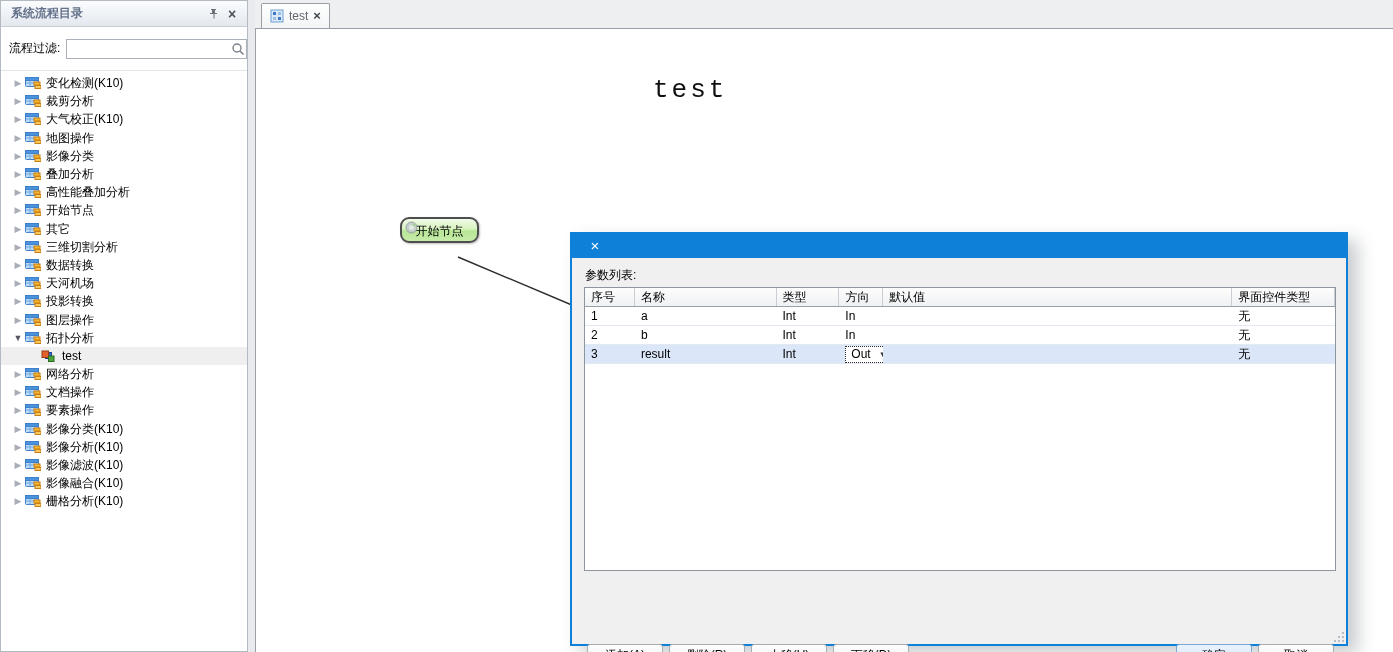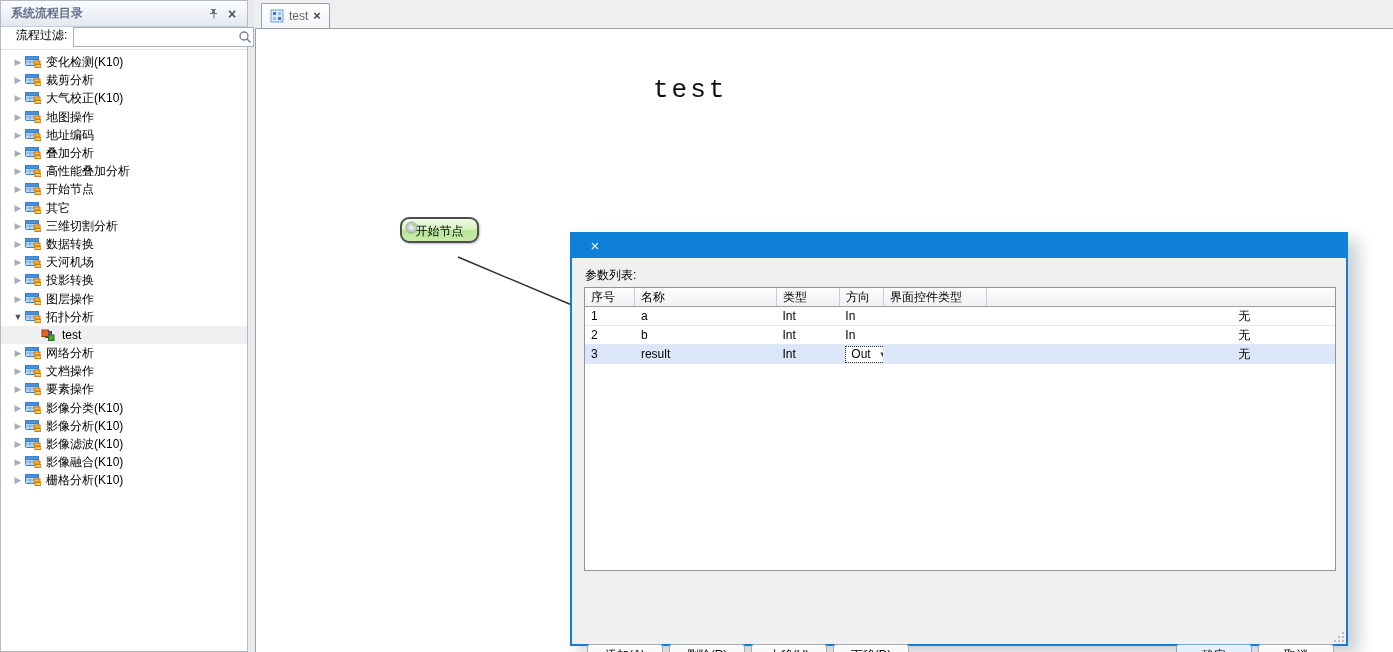--- a/index.html
+++ b/index.html
@@ -4,21 +4,21 @@
 <style>
   * { margin:0; padding:0; box-sizing:border-box; }
   html,body { width:1393px; height:652px; overflow:hidden; }
   body { font-family:"Liberation Sans","DejaVu Sans",sans-serif; font-size:12px; background:#e8eaed; color:#000; position:relative; }
 
   
   .panel { position:absolute; left:0; top:0; width:248px; height:652px; background:#fff; border:1px solid #b4bac1; display:flex; flex-direction:column; }
   .panel-header { height:26px; background:linear-gradient(#fbfcfe,#e3e8ef); border-bottom:1px solid #c8cdd4; display:flex; align-items:center; padding:0 6px 0 10px; }
   .panel-title { color:#64718a; font-weight:bold; flex:1; }
   .panel-header .hbtn { width:18px; height:18px; display:flex; align-items:center; justify-content:center; cursor:pointer; color:#4c5158; }
-  .filter-row { height:23px; display:flex; align-items:flex-start; padding:0 6px 0 15px; background:#fff; border-bottom:1px solid #e2e5ea; }
+  .filter-row { height:44px; display:flex; align-items:center; padding:0 6px 0 8px; background:#fff; border-bottom:1px solid #e2e5ea; }
   .filter-label { margin-right:6px; white-space:nowrap; }
   .filter-box { flex:1; height:20px; border:1px solid #aab1b9; background:#fff; display:flex; align-items:center; }
   .filter-box input { flex:1; border:none; outline:none; height:16px; padding:0 4px; font:inherit; min-width:0; }
   .tree { flex:1; overflow:hidden; padding-top:3px; background:#fff; }
   .tree-row { height:18.2px; display:flex; align-items:center; padding-left:10px; cursor:default; white-space:nowrap; }
   .tree-row.sel { background:#efefef; }
   .tree-row .arrow { width:14px; font-size:9px; color:#a9aeb6; text-align:center; flex:0 0 14px; }
   .tree-row .arrow.exp { color:#55595f; }
   .tree-row.child { padding-left:40px; }
   .tree-row .ticon { width:16px; height:14px; margin-right:5px; flex:0 0 16px; }
@@ -139,21 +139,21 @@
       <div class="tree-row">
         <span class="arrow">▶</span>
         <span class="ticon"><svg width="16" height="14" viewBox="0 0 16 14">
             <rect x="0.5" y="1.5" width="13" height="9" rx="1" fill="#bfdcf7" stroke="#3f7fc9"></rect>
             <rect x="0.5" y="1.5" width="13" height="3" fill="#4a93dd" stroke="#3f7fc9"></rect>
             <line x1="1" y1="7" x2="13" y2="7" stroke="#6ea9e2"></line>
             <line x1="5" y1="4.5" x2="5" y2="10.5" stroke="#6ea9e2"></line>
             <rect x="9" y="6" width="6" height="3" fill="#f7b733" stroke="#c97f12"></rect>
             <rect x="10" y="9.5" width="6" height="3" fill="#fbc95c" stroke="#c97f12"></rect>
           </svg></span>
-        <span class="tlabel">地址编码</span>
+        <span class="tlabel">影像分类</span>
       </div>
       <div class="tree-row">
         <span class="arrow">▶</span>
         <span class="ticon"><svg width="16" height="14" viewBox="0 0 16 14">
             <rect x="0.5" y="1.5" width="13" height="9" rx="1" fill="#bfdcf7" stroke="#3f7fc9"></rect>
             <rect x="0.5" y="1.5" width="13" height="3" fill="#4a93dd" stroke="#3f7fc9"></rect>
             <line x1="1" y1="7" x2="13" y2="7" stroke="#6ea9e2"></line>
             <line x1="5" y1="4.5" x2="5" y2="10.5" stroke="#6ea9e2"></line>
             <rect x="9" y="6" width="6" height="3" fill="#f7b733" stroke="#c97f12"></rect>
             <rect x="10" y="9.5" width="6" height="3" fill="#fbc95c" stroke="#c97f12"></rect>
@@ -410,20 +410,21 @@
     <span class="dlg-close">×</span>
   </div>
   <div class="dlg-body">
     <span class="list-label">参数列表:</span>
     <div class="ptable">
       <div class="trow head">
           <div class="tcell c0">序号</div>
           <div class="tcell c1">名称</div>
           <div class="tcell c2">类型</div>
           <div class="tcell c3">方向</div>
+          <div class="tcell c4">默认值</div>
           <div class="tcell c5">界面控件类型</div>
         </div>
       <div>
           <div class="trow body">
             <div class="tcell c0">1</div>
             <div class="tcell c1">a</div>
             <div class="tcell c2">Int</div>
             <div class="tcell c3">In</div>
             <div class="tcell c4"></div>
             <div class="tcell c5">无</div>

